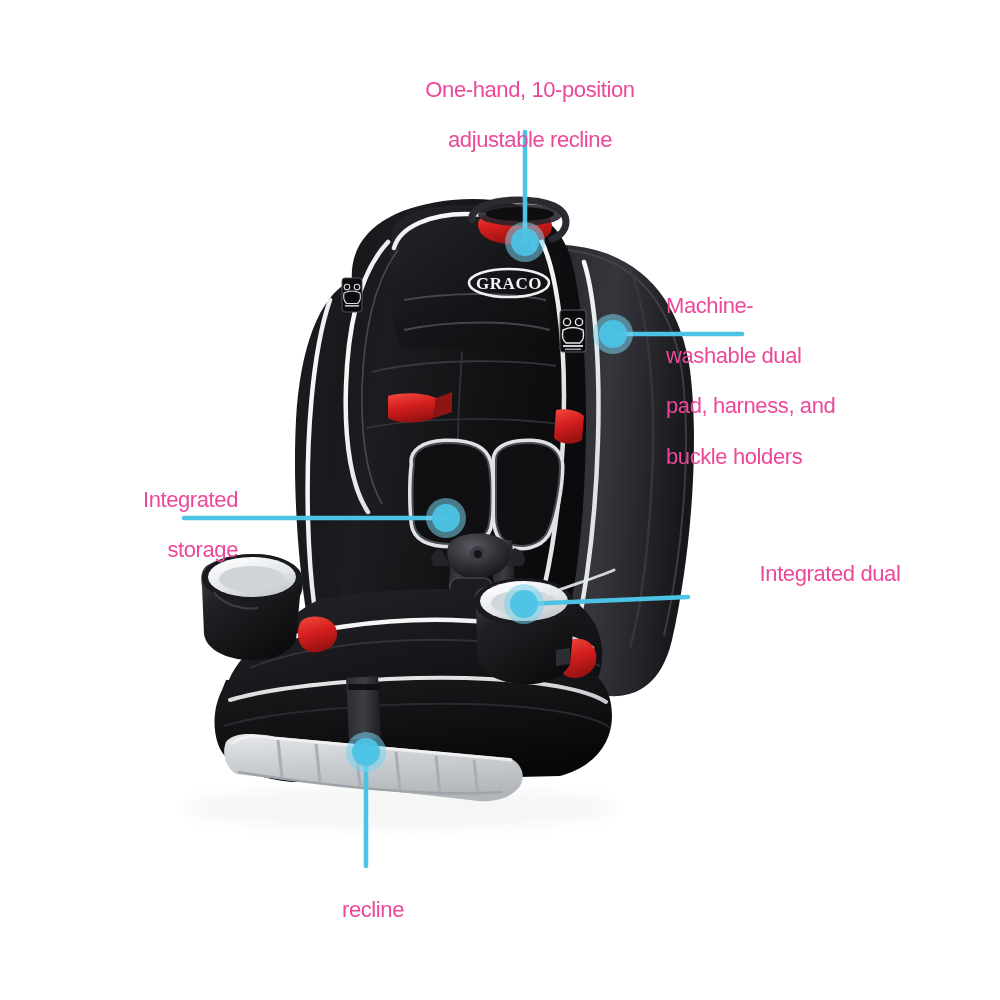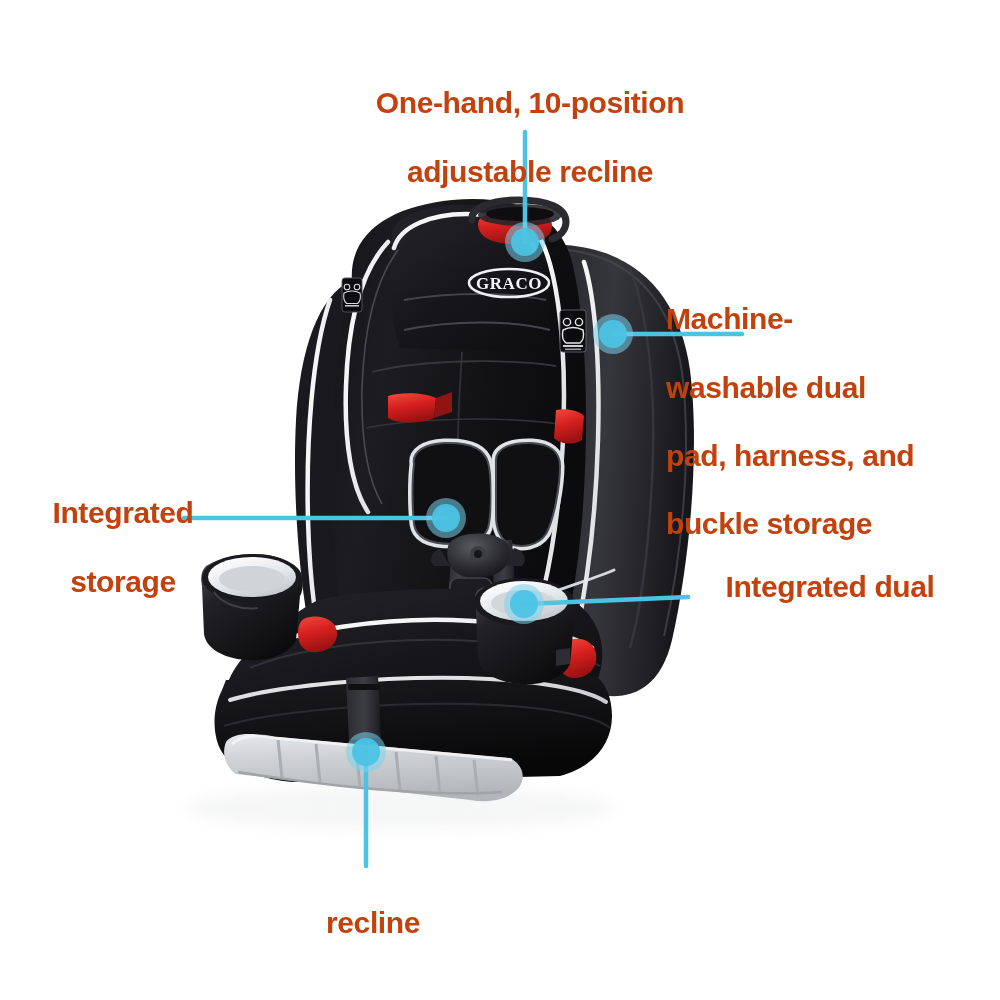--- a/index.html
+++ b/index.html
@@ -7,32 +7,32 @@
   body{
     width:1000px;height:1000px;overflow:hidden;
     font-family:"Liberation Sans","DejaVu Sans",sans-serif;
     position:relative;
   }
   #stage{position:relative;width:1000px;height:1000px;background:#ffffff;}
 
   
   .callout{
     position:absolute;
-    color:#c2410c;
-    font-weight:700;
-    font-size:30px;
+    color:#ec4899;
+    font-weight:400;
+    font-size:22px;
     line-height:1.14;
     letter-spacing:-0.4px;
     white-space:pre-line;
   }
   .callout.c-center{text-align:center;}
 
   #co-headrest{left:330px;top:52px;width:400px;text-align:center;}
   #co-washable{left:666px;top:268px;width:290px;text-align:left;}
-  #co-harness{left:8px;top:462px;width:230px;text-align:center;}
+  #co-harness{left:8px;top:462px;width:230px;text-align:right;}
   #co-cup{left:680px;top:536px;width:300px;text-align:center;}
   #co-recline{left:248px;top:872px;width:250px;text-align:center;}
 
   
   #overlay{position:absolute;left:0;top:0;width:1000px;height:1000px;pointer-events:none;}
   #artwork{position:absolute;left:0;top:0;width:1000px;height:1000px;}
 </style>
 </head>
 <body>
 
@@ -301,21 +301,21 @@
 
   <div class="callout c-center" id="co-headrest">
     <div>One-hand, 10-position</div>
     <div>adjustable recline</div>
   </div>
 
   <div class="callout c-center" id="co-washable">
     <div>Machine-</div>
     <div>washable dual</div>
     <div>pad, harness, and</div>
-    <div>buckle storage</div>
+    <div>buckle holders</div>
   </div>
 
   <div class="callout c-center" id="co-harness">
     <div>Integrated</div>
     <div>storage</div>
   </div>
 
   <div class="callout c-center" id="co-cup">
     <div>Integrated dual</div>
   </div>

